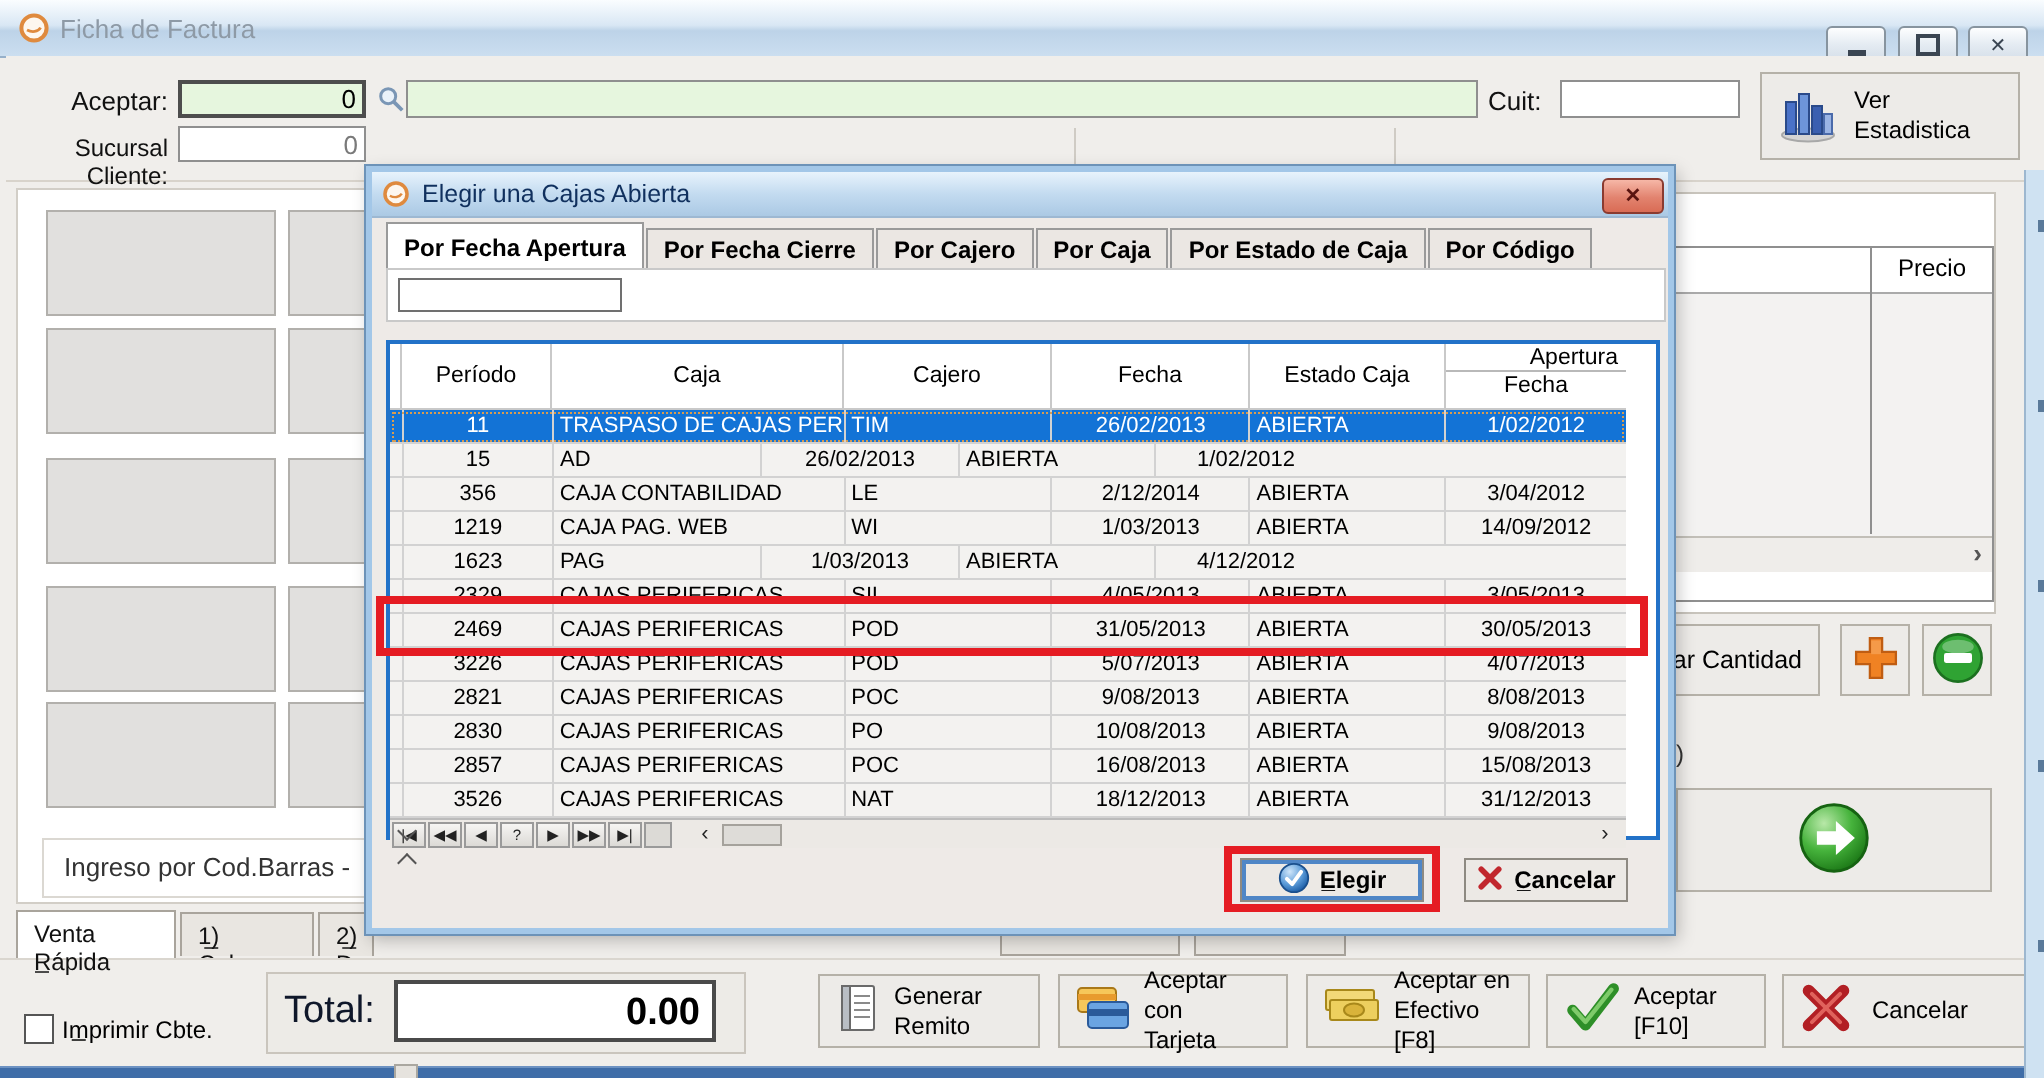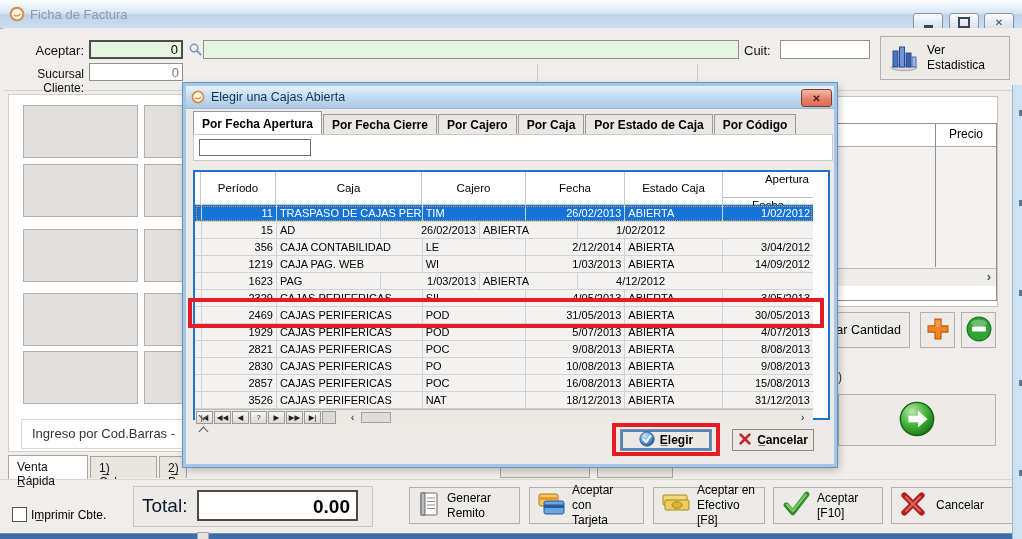--- a/index.html
+++ b/index.html
@@ -48,27 +48,27 @@
   .dtab{background:#ebe7e3;border:1px solid #9a9a9a;border-bottom:none;height:21px;box-sizing:border-box;padding:3px 8px 0 8px;font-size:12px;font-weight:bold;margin-right:1px;}
   .dtab.active{background:#fff;height:24px;padding-top:5px;}
   .filterpanel{position:absolute;left:7px;top:48px;width:640px;height:27px;background:#fff;border:1px solid #c9c9c9;box-sizing:border-box;}
   .filterinput{position:absolute;left:5px;top:4px;width:112px;height:17px;border:1.5px solid #707070;background:#fff;box-sizing:border-box;font-size:12px;padding:0 2px;font-family:"Liberation Sans",sans-serif;}
   
   .grid{position:absolute;left:7px;top:84px;width:637px;height:250px;border:2px solid #2272c8;background:#fff;box-sizing:border-box;display:flex;flex-direction:column;}
   .gmain{width:618px;display:flex;flex-direction:column;}
   .ghead{height:32px;display:flex;background:#fff;border-bottom:1px solid #c9c9c9;}
   .ghc{border-right:1px solid #c9c9c9;box-sizing:border-box;font-size:11.5px;display:flex;align-items:center;justify-content:center;}
   .ghc.group{flex-direction:column;align-items:stretch;justify-content:flex-start;}
-  .ghc.group .top{text-align:right;padding:1px 4px 12px 0;border-bottom:1px solid #b9b9b9;}
+  .ghc.group .top{text-align:right;padding:1px 4px 0 0;border-bottom:1px solid #b9b9b9;}
   .ghc.group .sub{text-align:center;padding-top:1px;}
   .grows{height:204px;background:#fdfdfc;}
   .grow{height:17px;display:flex;border-bottom:1px solid #d2d2d2;box-sizing:border-box;background:#f3f2f0;font-size:11px;}
   .grow .c{border-right:1px solid #d2d2d2;box-sizing:border-box;padding:1.5px 3px 0 3px;overflow:hidden;white-space:nowrap;}
   .grow.sel{background:#1373d6;color:#fff;outline:1px dotted #d89c50;outline-offset:-2px;}
-  .cR{text-align:right;}
+  .cR{text-align:center;}
   .gnav{height:14px;background:#ece9e5;border-top:1px solid #bbb;display:flex;align-items:center;}
   .navb{width:17px;height:13px;background:linear-gradient(#f6f5f3,#dcdad6);border:1px solid #9a9a9a;box-sizing:border-box;font-size:7.5px;display:flex;align-items:center;justify-content:center;margin-left:1px;color:#222;}
   .vscroll{width:15px;background:#f0eeea;border-left:1px solid #c6c3bd;position:relative;}
   .chev{display:inline-block;width:6px;height:6px;border-top:1.6px solid #555;border-right:1.6px solid #555;}
   .chev.up{transform:rotate(-45deg);}
   .chev.down{transform:rotate(135deg);}
   .vthumb{position:absolute;left:1px;top:108px;width:12px;height:48px;background:#e6e3de;border:1px solid #aaa7a0;box-sizing:border-box;}
   .dlgbtn{position:absolute;top:343px;height:22px;background:#ece9e5;border:1px solid #8e8a82;box-sizing:border-box;display:flex;align-items:center;justify-content:center;gap:5px;font-size:12px;font-weight:bold;}
   .focusring{box-shadow:inset 0 0 0 2px #4f86c6;}
   .redbox{position:absolute;border:4px solid #e51c23;box-sizing:border-box;z-index:30;pointer-events:none;}
@@ -385,21 +385,21 @@
               <div class="c " style="width: 6px;"></div>
               <div class="c cR" style="width: 75px;">2469</div>
               <div class="c " style="width: 146px;">CAJAS PERIFERICAS</div>
               <div class="c " style="width: 104px;">POD</div>
               <div class="c cR" style="width: 99px;">31/05/2013</div>
               <div class="c " style="width: 98px;">ABIERTA</div>
               <div class="c cR" style="width: 90px; border-right: none;">30/05/2013</div>
             </div>
             <div class="grow">
               <div class="c " style="width: 6px;"></div>
-              <div class="c cR" style="width: 75px;">1929</div>
+              <div class="c cR" style="width: 75px;">3226</div>
               <div class="c " style="width: 146px;">CAJAS PERIFERICAS</div>
               <div class="c " style="width: 104px;">POD</div>
               <div class="c cR" style="width: 99px;">5/07/2013</div>
               <div class="c " style="width: 98px;">ABIERTA</div>
               <div class="c cR" style="width: 90px; border-right: none;">4/07/2013</div>
             </div>
             <div class="grow">
               <div class="c " style="width: 6px;"></div>
               <div class="c cR" style="width: 75px;">2821</div>
               <div class="c " style="width: 146px;">CAJAS PERIFERICAS</div>

